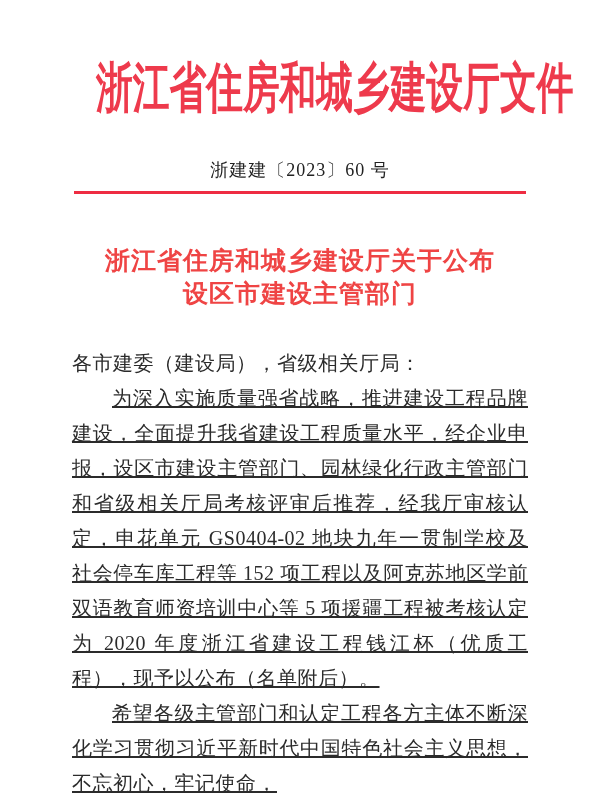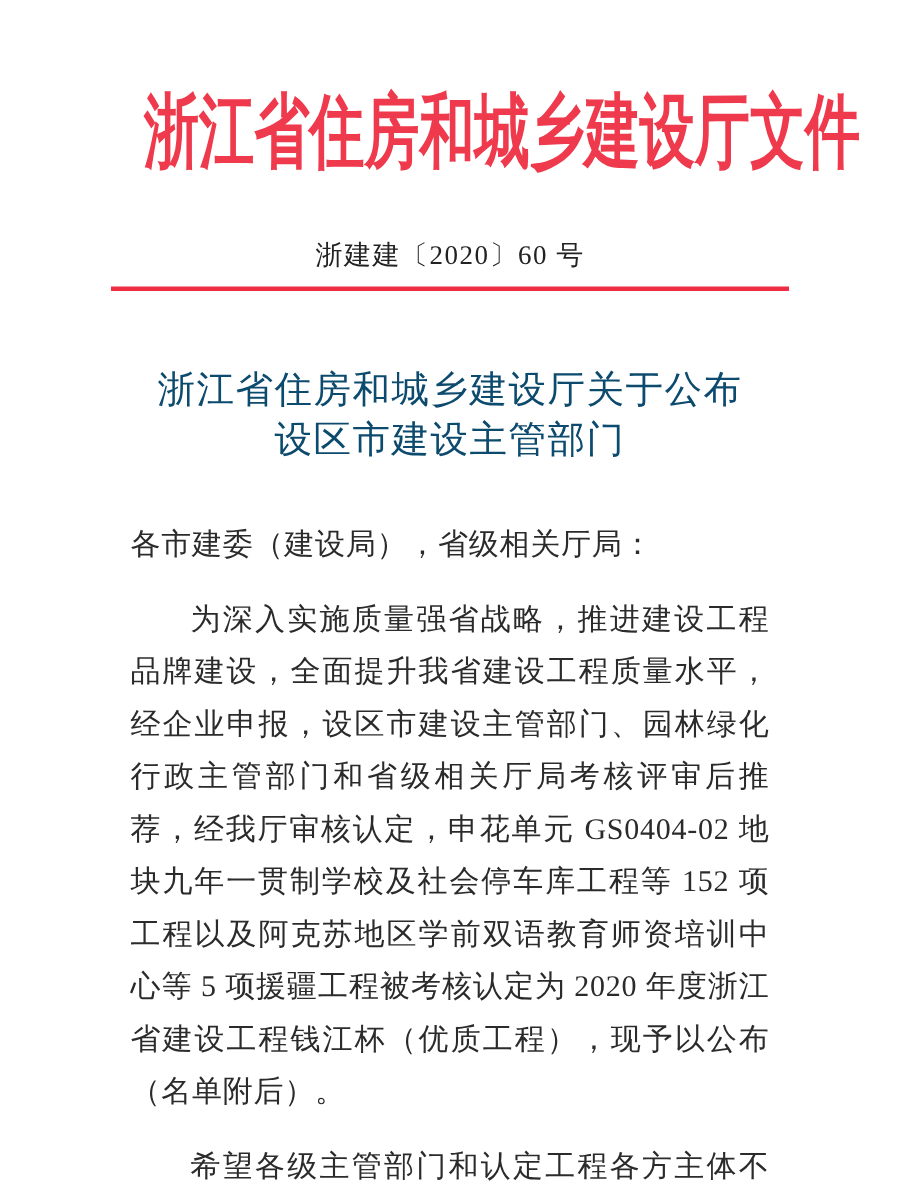--- a/index.html
+++ b/index.html
@@ -40,52 +40,53 @@
   .red-divider {
     width: 452px;
     height: 3px;
     background: #ee2c42;
     margin: 9px auto 0 auto;
   }
   .doc-title {
     margin: 50px 40px 0 40px;
     text-align: center;
     font-size: 25px;
-    font-weight: normal;
-    color: #0c4a6e;
+    font-weight: bold;
+    color: #ef4444;
     line-height: 33px;
   }
   .doc-title .title-line {
     display: block;
     letter-spacing: 1px;
   }
   .body-block {
     margin: 36px 72px 0 72px;
     width: 456px;
     font-size: 20px;
     color: #2b2b2b;
     line-height: 35px;
     text-align: justify;
     letter-spacing: 0.5px;
   }
   .body-block p {
-    margin: 15px;
+    margin: 0;
   }
   .para {
     text-indent: 2em;
+    text-decoration: underline;
   }
 </style>
 </head>
 <body>
 
 <div class="page">
 
   <div class="red-header">浙江省住房和城乡建设厅文件</div>
 
-  <div class="doc-number">浙建建〔2020〕60 号</div>
+  <div class="doc-number">浙建建〔2023〕60 号</div>
 
   <div class="red-divider"></div>
 
   <h1 class="doc-title">
     <span class="title-line">浙江省住房和城乡建设厅关于公布</span>
     <span class="title-line">设区市建设主管部门</span>
   </h1>
 
   <div class="body-block">
     <p class="salutation">各市建委（建设局），省级相关厅局：</p>

